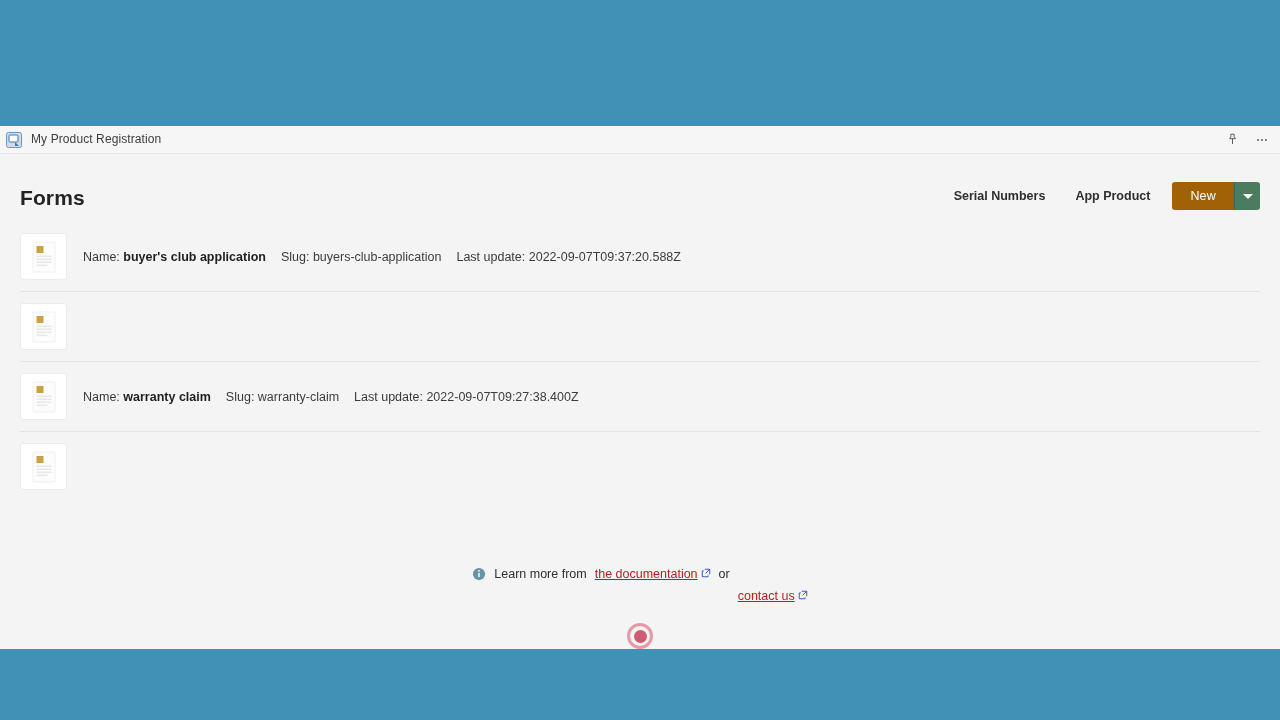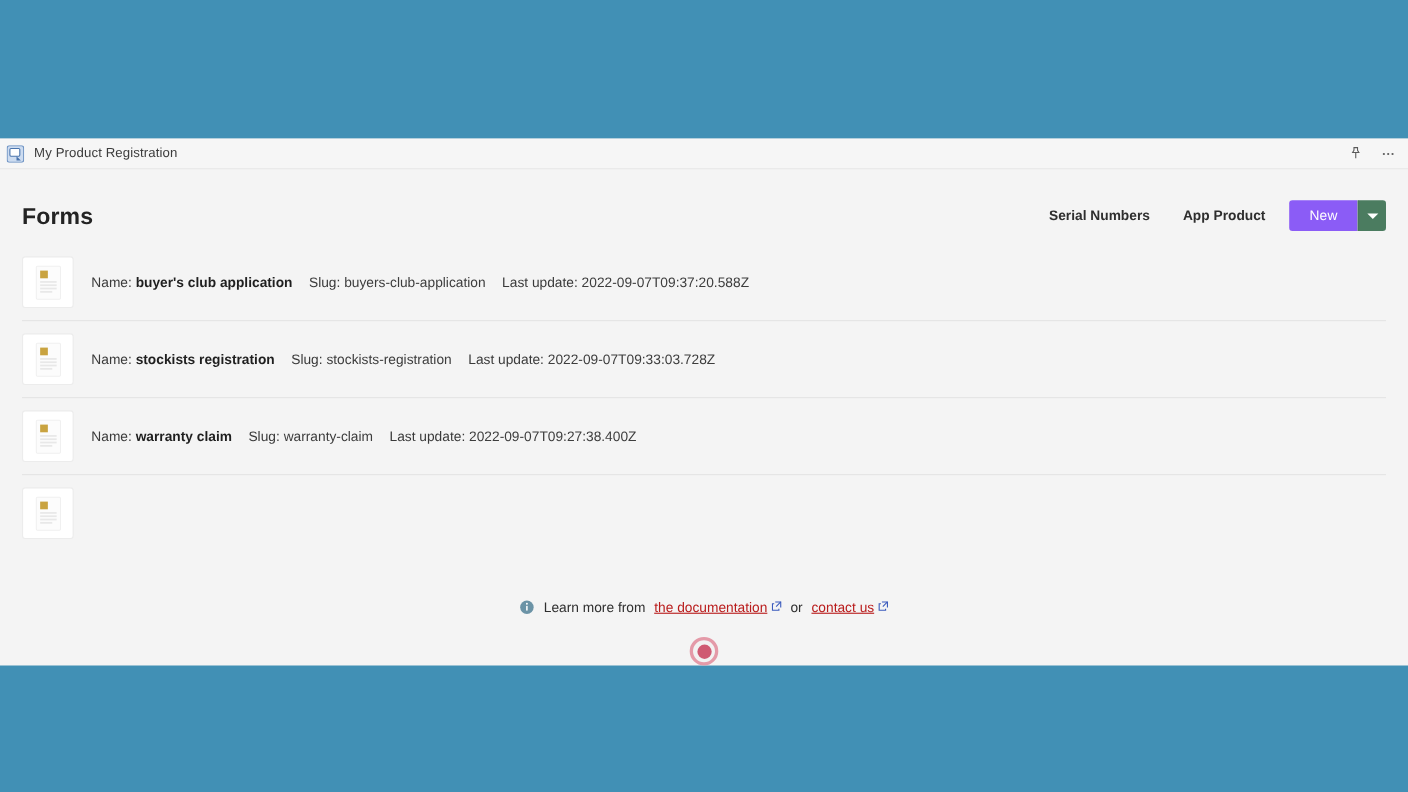--- a/index.html
+++ b/index.html
@@ -107,21 +107,21 @@
     padding: 6px 10px;
     margin-right: 10px;
     white-space: nowrap;
   }
   .btn-group {
     display: flex;
     align-items: stretch;
     margin-left: 2px;
   }
   .btn-primary {
-    background: #8b5cf6;
+    background: #a16207;
     color: #ffffff;
     border: none;
     font-family: "Liberation Sans", sans-serif;
     font-size: 12.5px;
     padding: 0 18px;
     height: 28px;
     border-radius: 3px 0 0 3px;
     cursor: pointer;
     letter-spacing: .2px;
   }
@@ -316,34 +316,20 @@
         <div class="thumb">
           <svg width="32" height="34" viewBox="0 0 32 34">
             <rect x="5" y="2" width="22" height="30" rx="1" fill="#fcfcfc" stroke="#f0f0f0"></rect>
             <rect x="8.5" y="6" width="7" height="7" fill="#c9a340"></rect>
             <rect x="8.5" y="15.5" width="15" height="1.6" fill="#e8e8e8"></rect>
             <rect x="8.5" y="18.5" width="15" height="1.6" fill="#e8e8e8"></rect>
             <rect x="8.5" y="21.5" width="15" height="1.6" fill="#e8e8e8"></rect>
             <rect x="8.5" y="24.5" width="11" height="1.6" fill="#e8e8e8"></rect>
           </svg>
         </div>
-        <div class="form-info">
-          <div class="line">
-            <span class="label">Name:</span>
-            <span class="name-value">stockists registration</span>
-          </div>
-          <div class="line muted">
-            <span class="label">Slug:</span>
-            <span>stockists-registration</span>
-          </div>
-          <div class="line muted">
-            <span class="label">Last update:</span>
-            <span>2022-09-07T09:33:03.728Z</span>
-          </div>
-        </div>
       </div>
 
       <div class="form-row">
         <div class="thumb">
           <svg width="32" height="34" viewBox="0 0 32 34">
             <rect x="5" y="2" width="22" height="30" rx="1" fill="#fcfcfc" stroke="#f0f0f0"></rect>
             <rect x="8.5" y="6" width="7" height="7" fill="#c9a340"></rect>
             <rect x="8.5" y="15.5" width="15" height="1.6" fill="#e8e8e8"></rect>
             <rect x="8.5" y="18.5" width="15" height="1.6" fill="#e8e8e8"></rect>
             <rect x="8.5" y="21.5" width="15" height="1.6" fill="#e8e8e8"></rect>
@@ -394,21 +380,21 @@
         <a href="#">the documentation</a>
         <span class="ext-icon">
           <svg width="10" height="10" viewBox="0 0 12 12" fill="none" stroke="#3b5bbd" stroke-width="1.2">
             <path d="M4.5 1.5H10.5V7.5"></path>
             <path d="M10.5 1.5L5.5 6.5"></path>
             <path d="M8.5 8.8V10.5H1.5V3.5H3.4"></path>
           </svg>
         </span>
       </span>
       <span>or</span>
-      <span style="display:inline-flex;align-items:center;">
+      <span style="display:inline-flex;align-items:center;margin-top:44px;">
         <a href="#">contact us</a>
         <span class="ext-icon">
           <svg width="10" height="10" viewBox="0 0 12 12" fill="none" stroke="#3b5bbd" stroke-width="1.2">
             <path d="M4.5 1.5H10.5V7.5"></path>
             <path d="M10.5 1.5L5.5 6.5"></path>
             <path d="M8.5 8.8V10.5H1.5V3.5H3.4"></path>
           </svg>
         </span>
       </span>
     </div>

